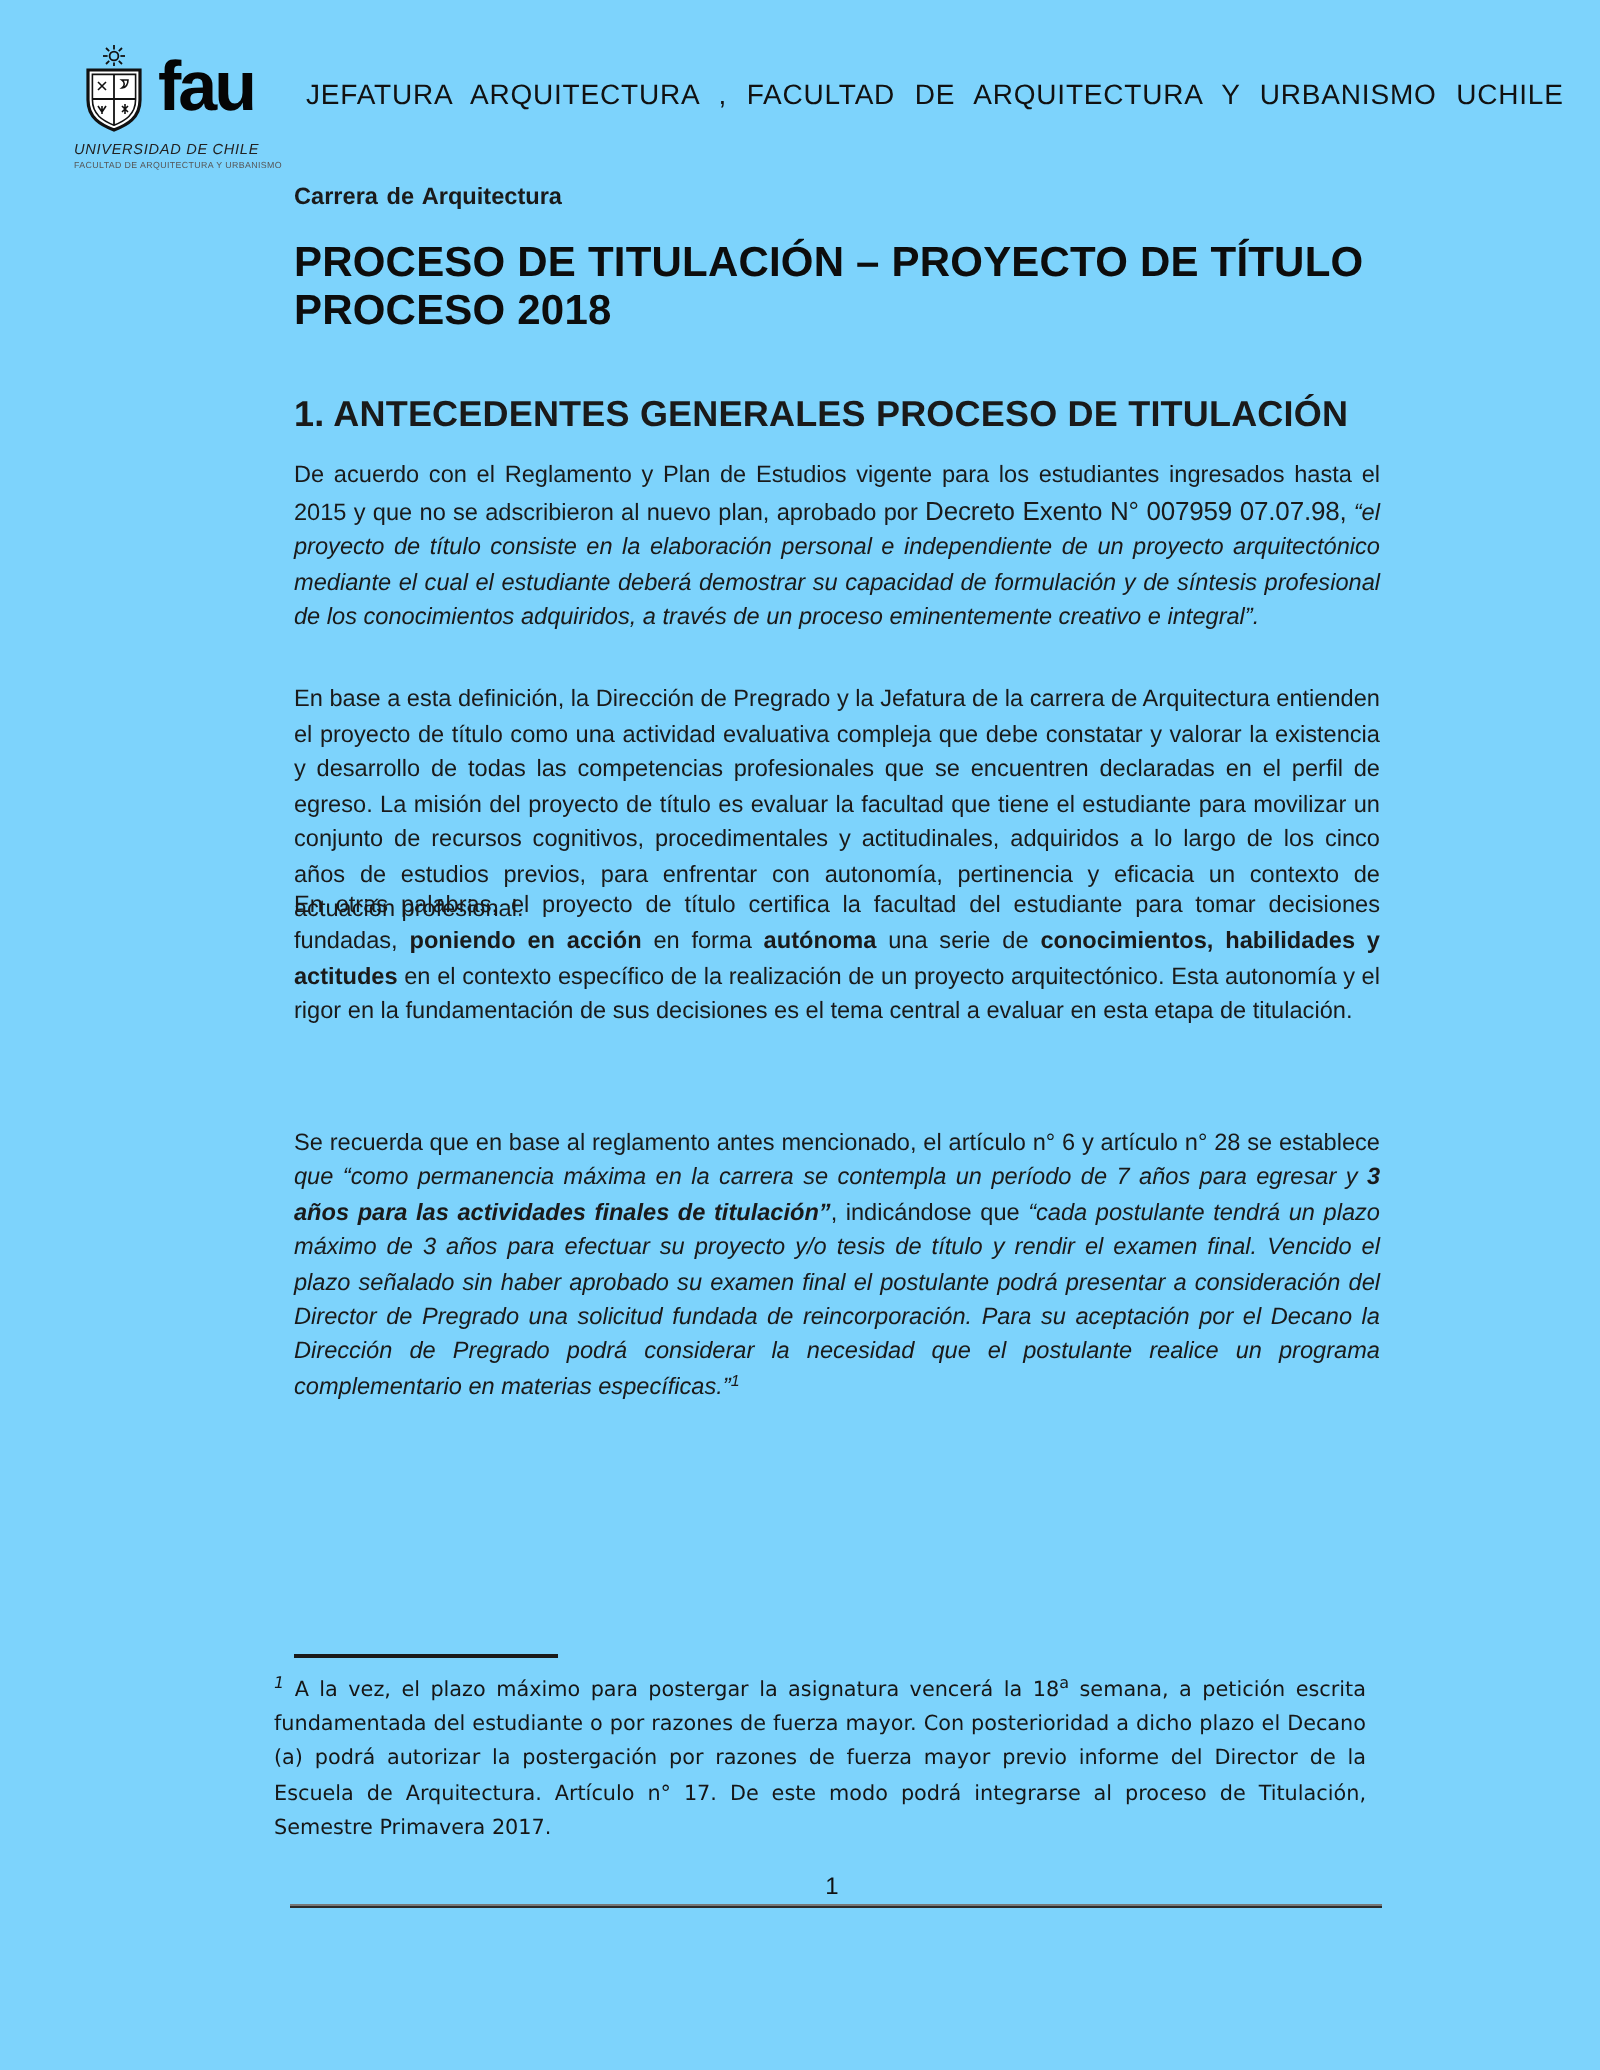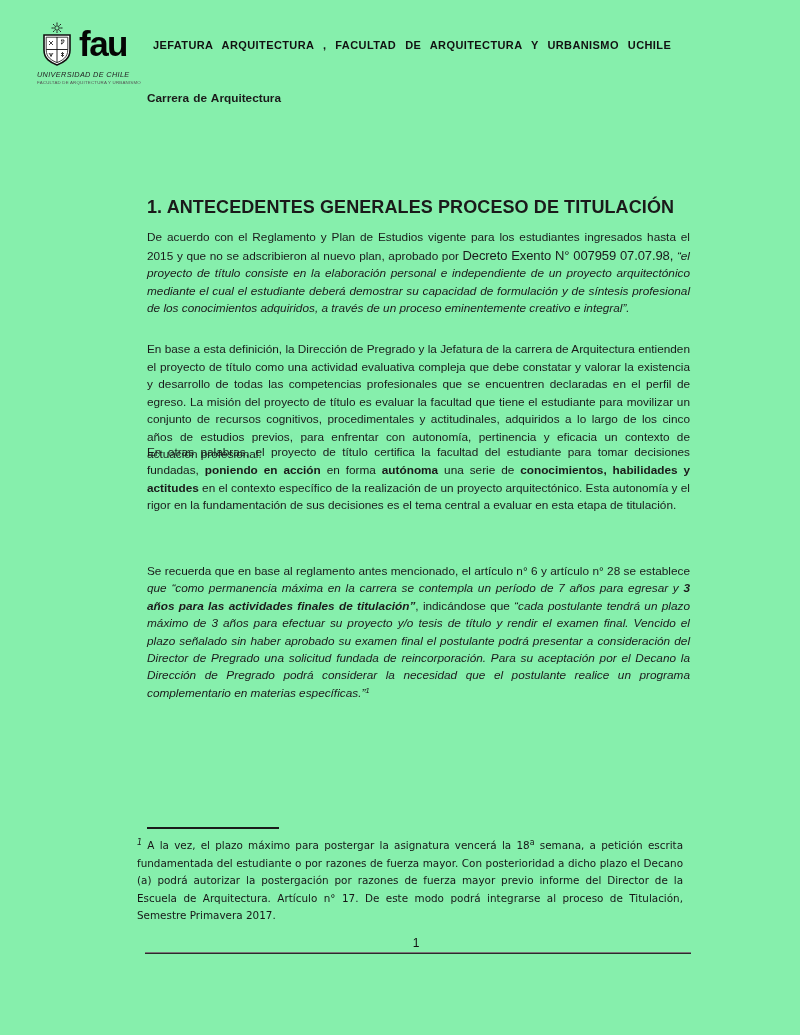--- a/index.html
+++ b/index.html
@@ -1,42 +1,42 @@
 <!DOCTYPE html>
 <html><head>
 <meta charset="utf-8">
 <style>
   * { margin: 0; padding: 0; box-sizing: border-box; }
   html, body { background: #e8e8e8; }
   .page {
     position: relative;
     width: 800px;
     height: 1035px;
-    background: #86efac;
+    background: #7dd3fc;
     margin: 0 auto;
     font-family: "Liberation Sans", sans-serif;
     color: #1a1a1a;
     overflow: hidden;
   }
 
   
   .logo { position: absolute; left: 37px; top: 22px; width: 110px; }
   .logo-row { display: flex; align-items: flex-start; }
   .crest { display: block; }
   .fau-acronym {
     font-weight: 700; font-size: 35px; letter-spacing: -1.5px;
     line-height: 40px; margin-left: 2px; margin-top: 2px; color:#050505;
   }
   .univ-name { font-size: 7.3px; font-weight: 400; letter-spacing: 0.35px; margin-top: 2px; color:#222; white-space: nowrap; font-style: italic; }
   .fac-name  { font-size: 4.4px; letter-spacing: 0.2px; color:#555; margin-top: 1px; white-space: nowrap; }
 
   .header-title {
     position: absolute; left: 153px; top: 39px; width: 570px;
-    font-size: 11px; letter-spacing: 0.4px; word-spacing: 5.5px;
-    color: #111; white-space: nowrap; font-weight: bold;
+    font-size: 14px; letter-spacing: 0.4px; word-spacing: 5.5px;
+    color: #111; white-space: nowrap;
   }
 
   
   .carrera {
     position: absolute; left: 147px; top: 91px;
     font-size: 11.8px; font-weight: 700; word-spacing: 1px;
   }
   .doc-title {
     position: absolute; left: 147px; top: 120px; width: 560px;
     font-size: 21px; font-weight: 700; line-height: 23.5px; letter-spacing: 0.1px;
@@ -127,20 +127,22 @@
     </div>
     <div class="univ-name">UNIVERSIDAD DE CHILE</div>
     <div class="fac-name">FACULTAD DE ARQUITECTURA Y URBANISMO</div>
   </div>
 
   <div class="header-title">JEFATURA ARQUITECTURA , FACULTAD DE ARQUITECTURA Y URBANISMO UCHILE</div>
 
   <div class="carrera">Carrera de Arquitectura</div>
 
   <div class="doc-title">
+    <div>PROCESO DE TITULACIÓN – PROYECTO DE TÍTULO</div>
+    <div>PROCESO 2018</div>
   </div>
 
   <div class="section-heading">1. ANTECEDENTES GENERALES PROCESO DE TITULACIÓN</div>
 
   <div class="para p1"><span class="run n">De acuerdo con el Reglamento y Plan de Estudios vigente para los estudiantes ingresados hasta el 2015 y que no se adscribieron al nuevo plan, aprobado por </span><span class="run d">Decreto Exento N° 007959 07.07.98,</span><span class="run i">  “el proyecto de título consiste en la elaboración personal e independiente de un proyecto arquitectónico mediante el cual el estudiante deberá demostrar su capacidad de formulación y de síntesis profesional de los conocimientos adquiridos, a través de un proceso eminentemente creativo e integral”.</span></div>
   <div class="para p2"><span class="run n">En base a esta definición, la Dirección de Pregrado y la Jefatura de la carrera de Arquitectura entienden el proyecto de título como una actividad evaluativa compleja que debe constatar y valorar la existencia y desarrollo de todas las competencias profesionales que se encuentren declaradas en el perfil de egreso. La misión del proyecto de título es evaluar la facultad que tiene el estudiante para movilizar un conjunto de recursos cognitivos, procedimentales y actitudinales, adquiridos a lo largo de los cinco años de estudios previos, para enfrentar con autonomía, pertinencia y eficacia un contexto de actuación profesional.</span></div>
   <div class="para p3"><span class="run n">En otras palabras, el proyecto de título certifica la facultad del estudiante para tomar decisiones fundadas, </span><span class="run b">poniendo en acción</span><span class="run n"> en forma </span><span class="run b">autónoma</span><span class="run n"> una serie de </span><span class="run b">conocimientos, habilidades y actitudes</span><span class="run n"> en el contexto específico de la realización de un proyecto arquitectónico.  Esta autonomía y el rigor en la fundamentación de sus decisiones es el tema central a evaluar en esta etapa de titulación.</span></div>
   <div class="para p4"><span class="run n">Se recuerda que en base al reglamento antes mencionado, el artículo n° 6 y artículo n° 28 se establece </span><span class="run i">que “como permanencia máxima en la carrera se contempla un período de 7 años para egresar y </span><span class="run bi">3 años para las actividades finales de titulación”</span><span class="run n">, indicándose que </span><span class="run i">“cada postulante tendrá un plazo máximo de 3 años para efectuar su proyecto y/o tesis de título y rendir el examen final. Vencido el plazo señalado sin haber aprobado su examen final el postulante podrá presentar a consideración del Director de Pregrado una solicitud fundada de reincorporación. Para su aceptación por el Decano la Dirección de Pregrado podrá considerar la necesidad que el postulante realice un programa complementario en materias específicas.”</span><span class="run supi">1</span></div>
 
   <div class="footnote-rule"></div>

